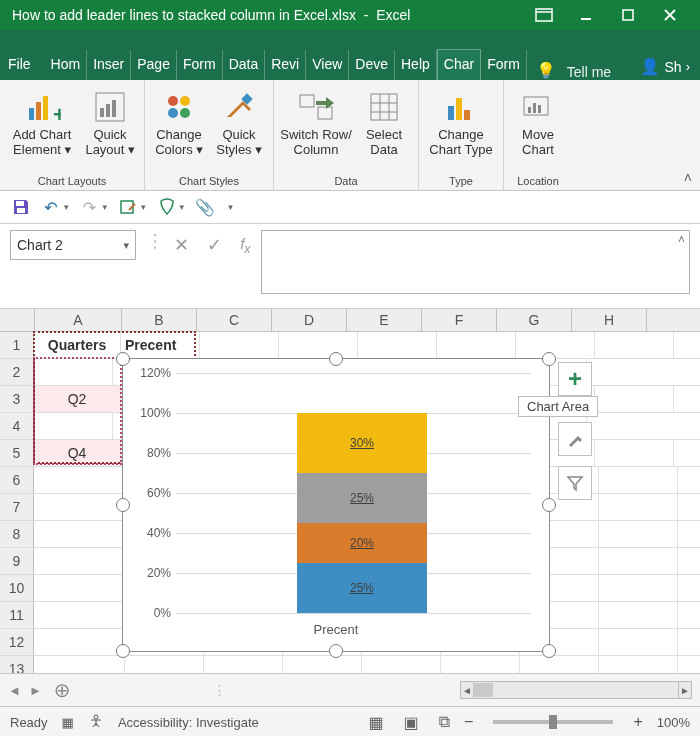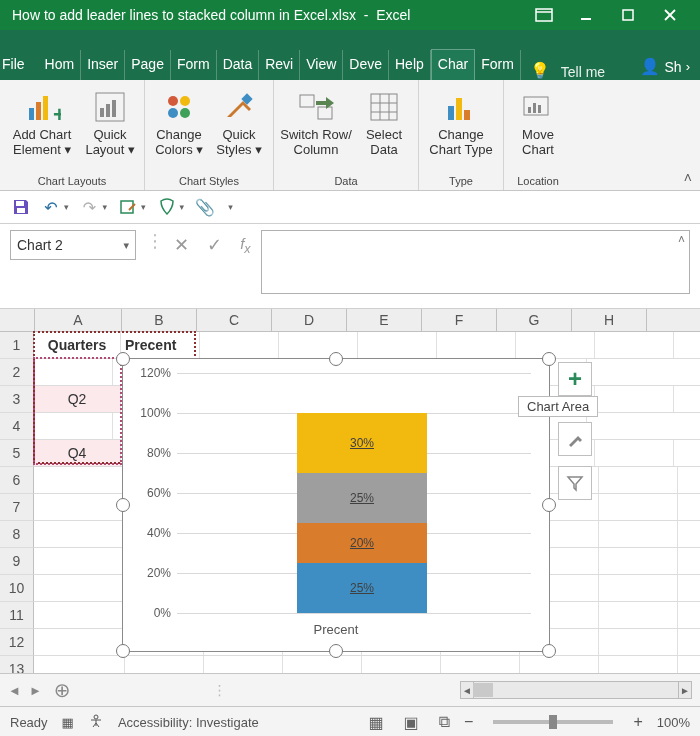--- a/index.html
+++ b/index.html
@@ -52,21 +52,21 @@
     color: #fff;
     position: relative;
   }
   .tab {
     padding: 6px 6px 8px;
     font-size: 14px;
     white-space: nowrap;
     border-right: 1px solid rgba(255,255,255,0.25);
     cursor: default;
   }
-  .tab.file { padding-left: 2px; padding-right: 14px; border-right: none; }
+  .tab.file { padding-left: 8px; padding-right: 14px; border-right: none; }
   .tab.active {
     background: #217a56;
     border: 1px solid rgba(255,255,255,0.3);
     border-bottom: none;
   }
   .tabs .tellme {
     color: #e8f1ec;
     padding-left: 10px;
     font-size: 14px;
   }

